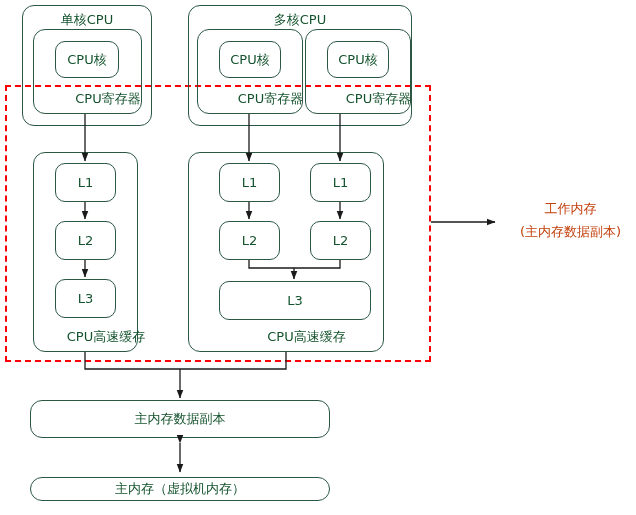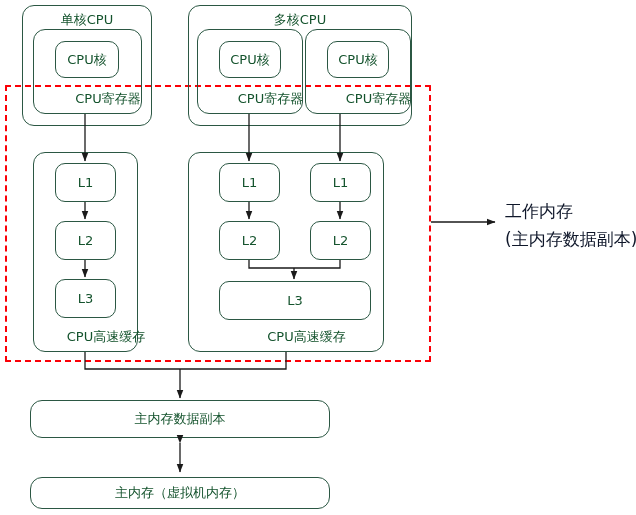--- a/index.html
+++ b/index.html
@@ -43,24 +43,24 @@
   }
   .leaf {
     border-radius: 10px;
   }
   .label {
     white-space: nowrap;
     pointer-events: none;
   }
   .free-label {
     position: absolute;
-    font-size: 17px;
-    color: #0f172a;
+    font-size: 13px;
+    color: #c2410c;
     white-space: nowrap;
-    text-align: left;
+    text-align: center;
   }
   .red-zone {
     position: absolute;
     box-sizing: border-box;
     border: 2px dashed #fb0007;
     background: transparent;
     border-radius: 1px;
   }
   svg.wires {
     position: absolute;
@@ -147,21 +147,21 @@
   </div>
 
   <div class="box center leaf" style="left:219px; top:281px; width:152px; height:39px;">
     <span class="label">L3</span>
   </div>
 
   <div class="box center" style="left:30px; top:400px; width:300px; height:38px;">
     <span class="label">主内存数据副本</span>
   </div>
 
-  <div class="box center" style="left:30px; top:477px; width:300px; height:32px;">
+  <div class="box center" style="left:30px; top:477px; width:300px; height:24px;">
     <span class="label">主内存（虚拟机内存）</span>
   </div>
 
   <div class="free-label" style="left:505px; top:200px; width:131px;">
     <div>工作内存</div>
     <div style="margin-top:5px;">(主内存数据副本)</div>
   </div>
 
   <svg class="wires" viewBox="0 0 636 515">
     <defs>

